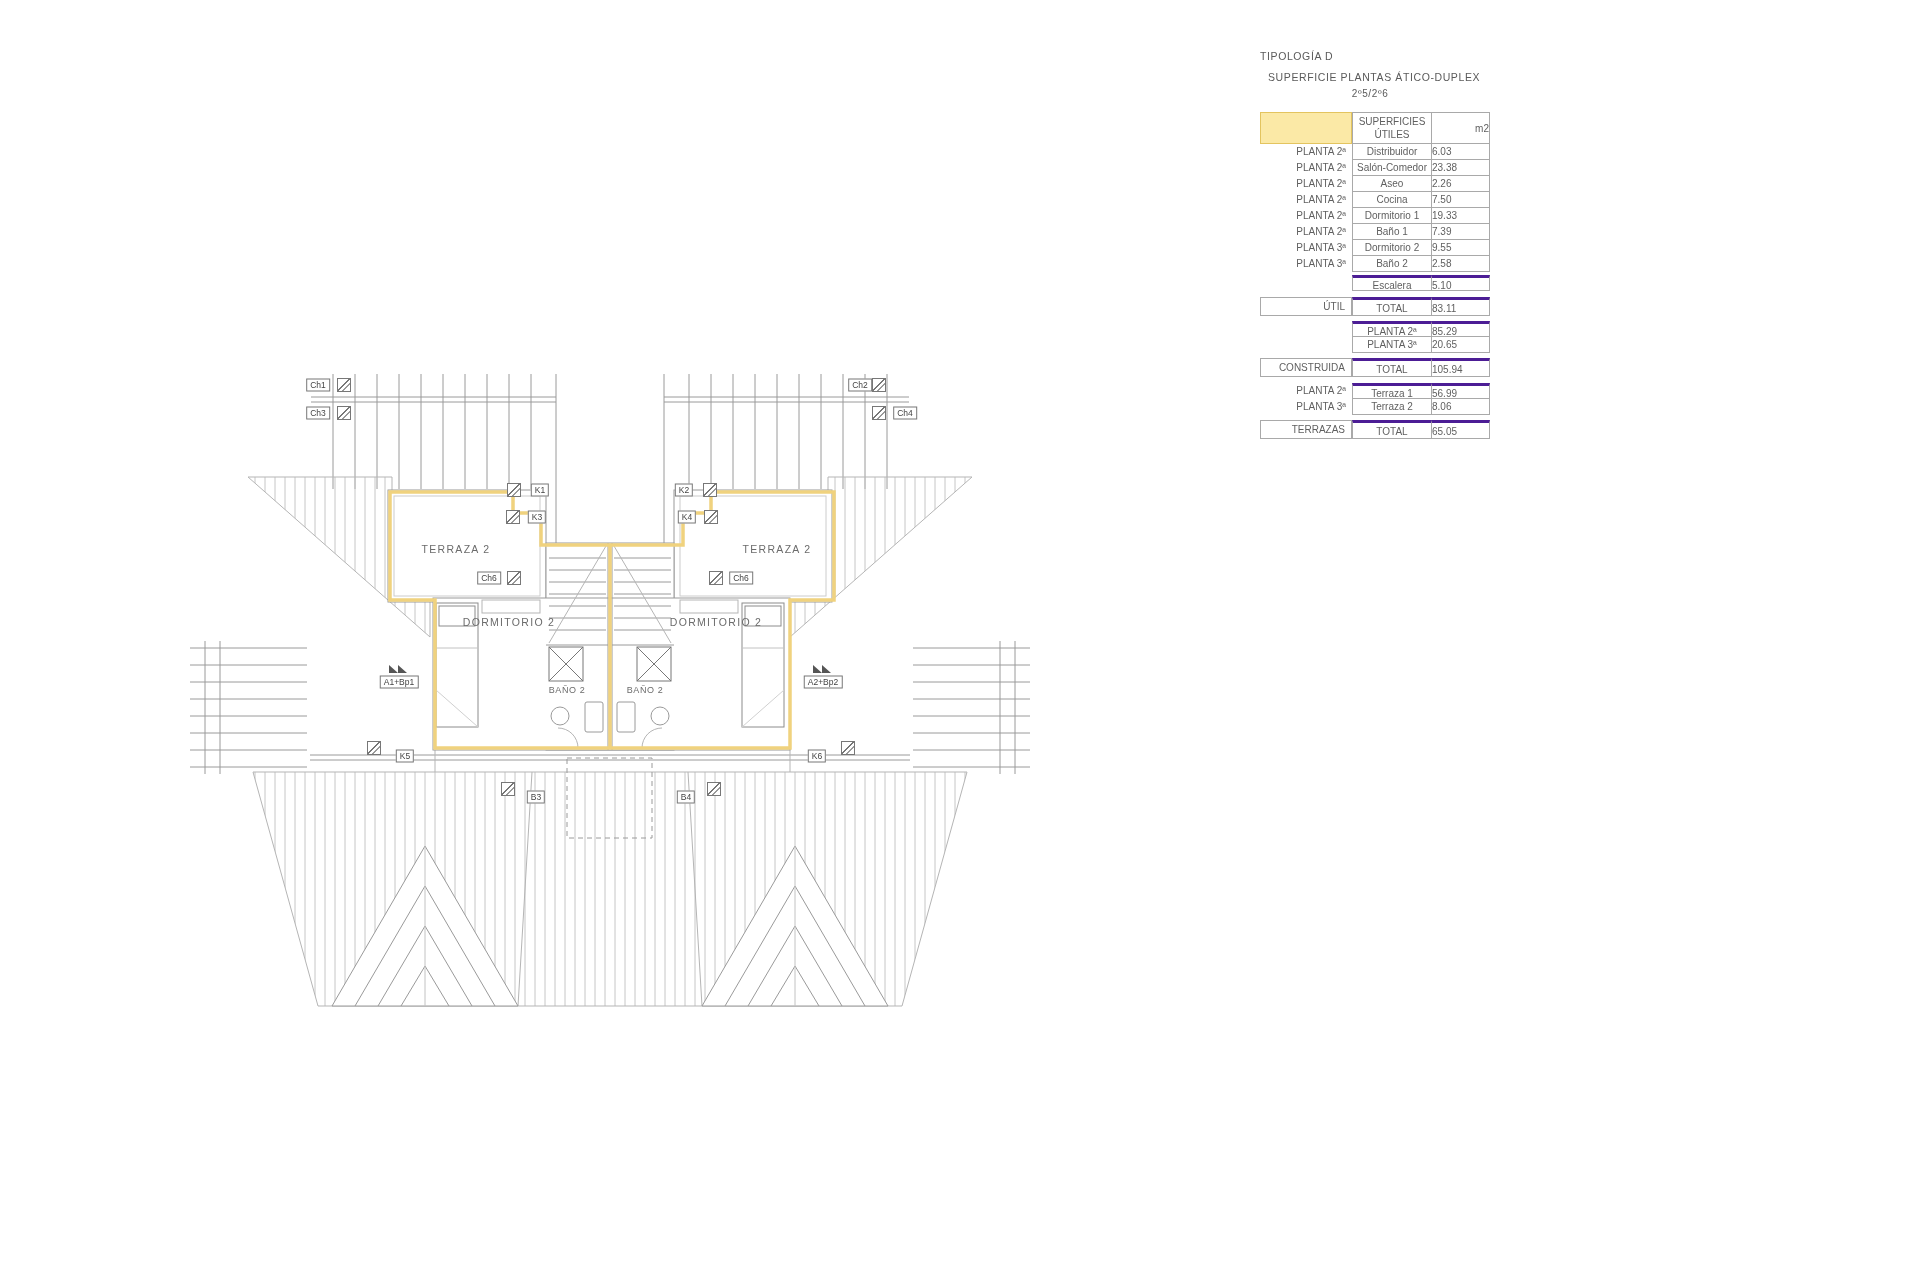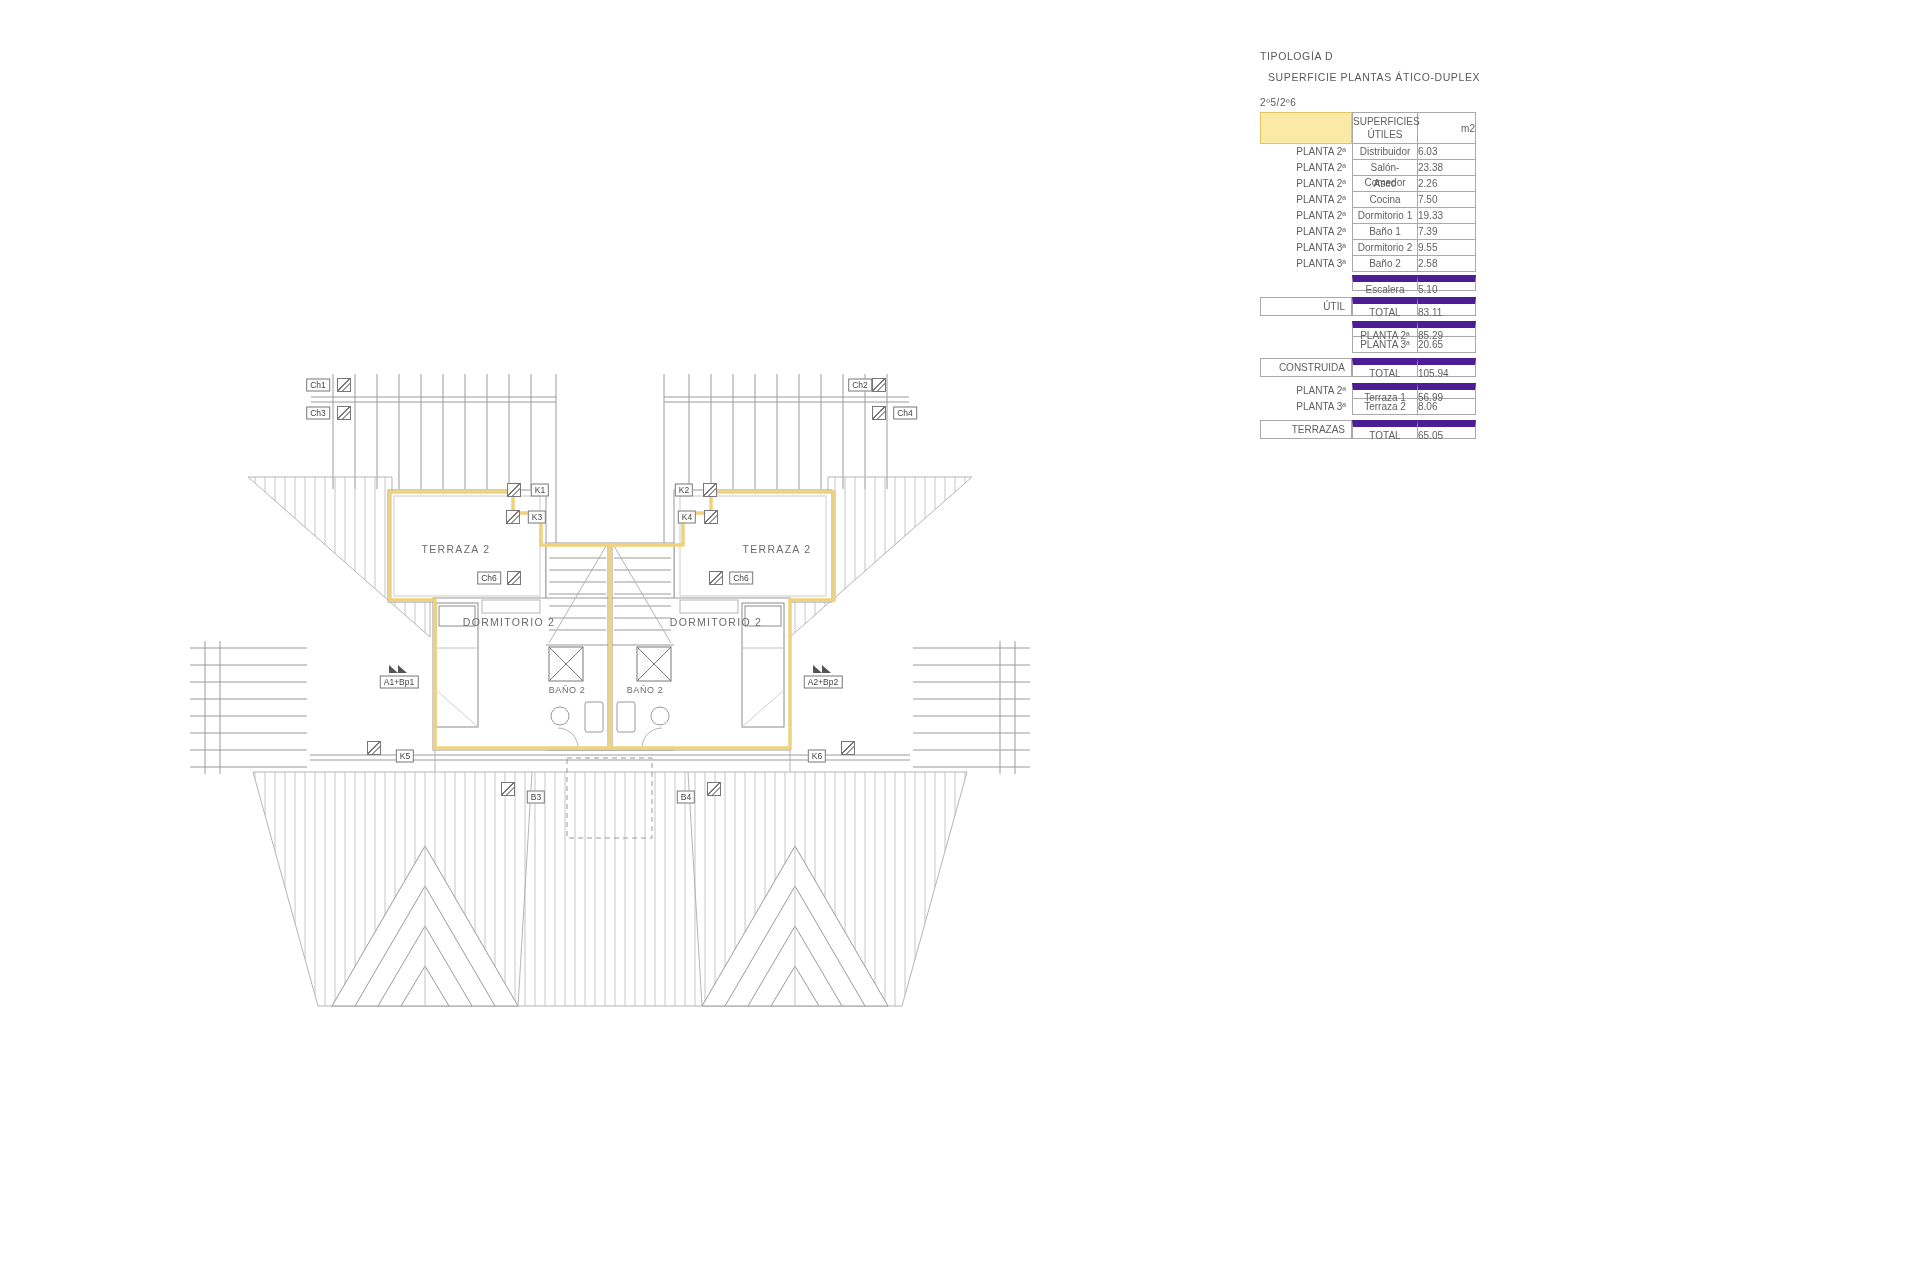--- a/index.html
+++ b/index.html
@@ -4,36 +4,36 @@
 <style>
   html,body{margin:0;padding:0;background:#fff;}
   #canvas{position:relative;width:1920px;height:1280px;background:#fff;overflow:hidden;
           font-family:"Liberation Sans", sans-serif;}
   svg.plan{position:absolute;left:0;top:0;}
 
   
   .titleblock{position:absolute;left:1260px;top:50px;color:#5a5a5a;font-size:10.5px;letter-spacing:.6px;}
   .titleblock .t1{margin-bottom:9px;}
   .titleblock .t2{margin-bottom:0;margin-left:8px;}
-  .titleblock .units{margin-top:14px;font-size:10px;}
+  .titleblock .units{margin-top:5px;font-size:10px;text-align:center;}
 
   
   .atable{position:absolute;left:1260px;top:112px;width:238px;color:#5f5f5f;font-size:10px;}
   .trow{display:flex;height:16px;line-height:15px;}
   .thead{height:32px;line-height:13px;}
   .total{height:19px;line-height:18px;}
   .c1{width:92px;text-align:right;padding-right:6px;box-sizing:border-box;}
-  .c2{width:66px;text-align:center;box-sizing:border-box;
+  .c2{width:80px;text-align:center;box-sizing:border-box;
       border-left:1px solid #a9a9a9;border-right:1px solid #a9a9a9;border-bottom:1px solid #a9a9a9;}
   .c3{width:58px;text-align:left;padding-right:5px;box-sizing:border-box;
       border-right:1px solid #a9a9a9;border-bottom:1px solid #a9a9a9;}
   .thead .c2,.thead .c3{border-top:1px solid #a9a9a9;display:flex;flex-direction:column;justify-content:center;}
   .total .c1{border:1px solid #a9a9a9;}
   .g3{margin-top:3px}.g5{margin-top:5px}.g6{margin-top:6px}
-  .g3 .c2,.g3 .c3,.g5 .c2,.g5 .c3,.g6 .c2,.g6 .c3{border-top:7px solid #4c1d95;}
+  .g3 .c2,.g3 .c3,.g5 .c2,.g5 .c3,.g6 .c2,.g6 .c3{border-top:3px solid #4c1d95;}
   .swatch{width:92px;height:32px;box-sizing:border-box;background:#FBE9A6;border:1px solid #E3C45F;}
 
   
   .plabel{position:absolute;transform:translate(-50%,-50%);font-size:10.5px;letter-spacing:1.3px;
           color:#6b6b6b;white-space:nowrap;}
   .tag{position:absolute;transform:translate(-50%,-50%);font-size:8.5px;color:#444;border:1px solid #777;
        background:#fff;padding:0 3px;height:13px;line-height:11px;box-sizing:border-box;white-space:nowrap;}
   .wicon{position:absolute;transform:translate(-50%,-50%);width:14px;height:14px;box-sizing:border-box;
          border:1px solid #777;background-color:#fff;
          background-image:linear-gradient(135deg, transparent 44%, #777 44%, #777 52%, transparent 52%),

